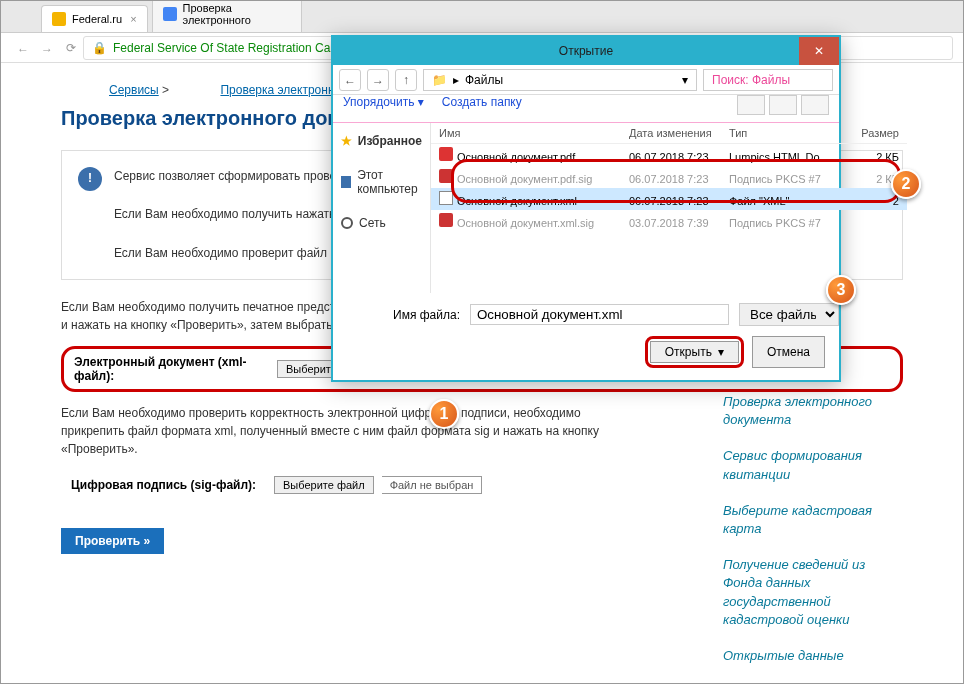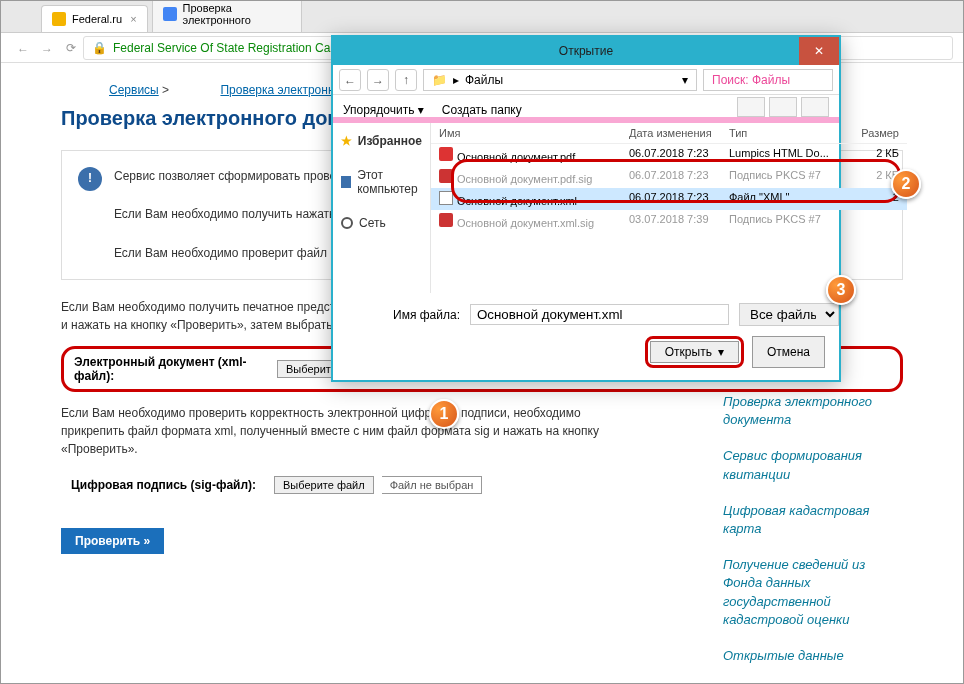--- a/index.html
+++ b/index.html
@@ -32,38 +32,38 @@
 .sidebar-links { position: absolute; right: 60px; top: 330px; width: 180px; }
 .side-link { color: #0a7a9a; font-style: italic; font-size: 13px; margin-bottom: 18px; line-height: 1.4; }
 
 .dialog { position: absolute; top: 34px; left: 330px; width: 510px; background: #fff; border: 2px solid #2ab0cc; box-shadow: 0 4px 20px rgba(0,0,0,0.3); z-index: 100; }
 .dlg-title { background: #2ab0cc; color: #222; height: 28px; display: flex; align-items: center; justify-content: center; font-size: 12px; position: relative; }
 .dlg-close { position: absolute; right: 0; top: 0; width: 40px; height: 28px; background: #c8523f; color: #fff; display: flex; align-items: center; justify-content: center; }
 .dlg-nav { height: 30px; display: flex; align-items: center; padding: 0 6px; border-bottom: 1px solid #ddd; font-size: 12px; gap: 6px; }
 .nav-arrow { width: 22px; height: 22px; border: 1px solid #ccc; border-radius: 3px; display: flex; align-items: center; justify-content: center; color: #555; }
 .path-box { flex: 1; border: 1px solid #ccc; padding: 3px 8px; display: flex; align-items: center; gap: 6px; }
 .search-box { width: 130px; border: 1px solid #ccc; padding: 3px 8px; color: #ec4899; }
-.dlg-toolbar { height: 28px; display: flex; align-items: flex-end; padding: 0 10px; gap: 18px; font-size: 12px; color: #000000; border-bottom: 6px solid #f9a8d4; }
+.dlg-toolbar { height: 28px; display: flex; align-items: flex-start; padding: 0 10px; gap: 18px; font-size: 12px; color: #1d4ed8; border-bottom: 1px solid #f9a8d4; }
 .t-item { cursor: pointer; }
 .view-icons { margin-left: auto; display: flex; gap: 4px; }
 .vi { width: 28px; height: 20px; border: 1px solid #ccc; background: #f5f5f5; }
 .dlg-body { display: flex; height: 170px; }
 .dlg-side { width: 130px; border-right: 1px solid #e5e5e5; padding: 8px; font-size: 12px; }
 .side-item { display: flex; align-items: center; gap: 6px; padding: 3px 0; color: #333; }
 .side-item.fav { font-weight: bold; }
 .star { color: #f4b400; }
 .comp { width: 14px; height: 12px; background: #3b6fab; }
 .net { width: 12px; height: 12px; border: 2px solid #555; border-radius: 50%; }
 .file-list { flex: 1; font-size: 11px; }
 .fl-header { display: flex; padding: 4px 8px; color: #555; border-bottom: 1px solid #eee; }
 .fl-col-name { width: 190px; }
 .fl-col-date { width: 100px; }
 .fl-col-type { width: 110px; }
 .fl-col-size { width: 60px; text-align: right; }
-.fl-row { display: flex; padding: 3px 8px; align-items: flex-start; }
+.fl-row { display: flex; padding: 3px 8px; align-items: flex-end; }
 .fl-row.selected { background: #cde8ff; }
 .fl-row.dim { color: #999; }
 .file-ico { width: 14px; height: 14px; margin-right: 4px; display: inline-block; }
 .ico-pdf { background: #d33; border-radius: 2px; }
 .ico-xml { background: #fff; border: 1px solid #888; }
 .ico-sig { background: #c33; border-radius: 2px; }
 .sel-wrap { position: absolute; left: 450px; top: 158px; width: 450px; height: 44px; border: 3px solid #c00; border-radius: 16px; z-index: 101; pointer-events: none; }
 .dlg-footer { padding: 10px 0; display: flex; align-items: center; gap: 10px; font-size: 12px; }
 .fname-label { margin-left: 60px; }
 .fname-input { flex: 1; border: 1px solid #ccc; padding: 2px 6px; }
@@ -128,21 +128,21 @@
   <div class="field-row">
     <span class="field-label">Цифровая подпись (sig-файл):</span>
     <button class="choose-btn">Выберите файл</button>
     <span class="file-status">Файл не выбран</span>
   </div>
   <button class="submit-btn">Проверить »</button>
 
   <div class="sidebar-links">
     <div class="side-link">Проверка электронного документа</div>
     <div class="side-link">Сервис формирования квитанции</div>
-    <div class="side-link">Цифровая кадастровая карта</div>
+    <div class="side-link">Выберите кадастровая карта</div>
     <div class="side-link">Получение сведений из Фонда данных государственной кадастровой оценки</div>
     <div class="side-link">Открытые данные</div>
   </div>
 </div>
 
 <div class="dialog">
   <div class="dlg-title">
     <span>Открытие</span>
     <div class="dlg-close">✕</div>
   </div>

